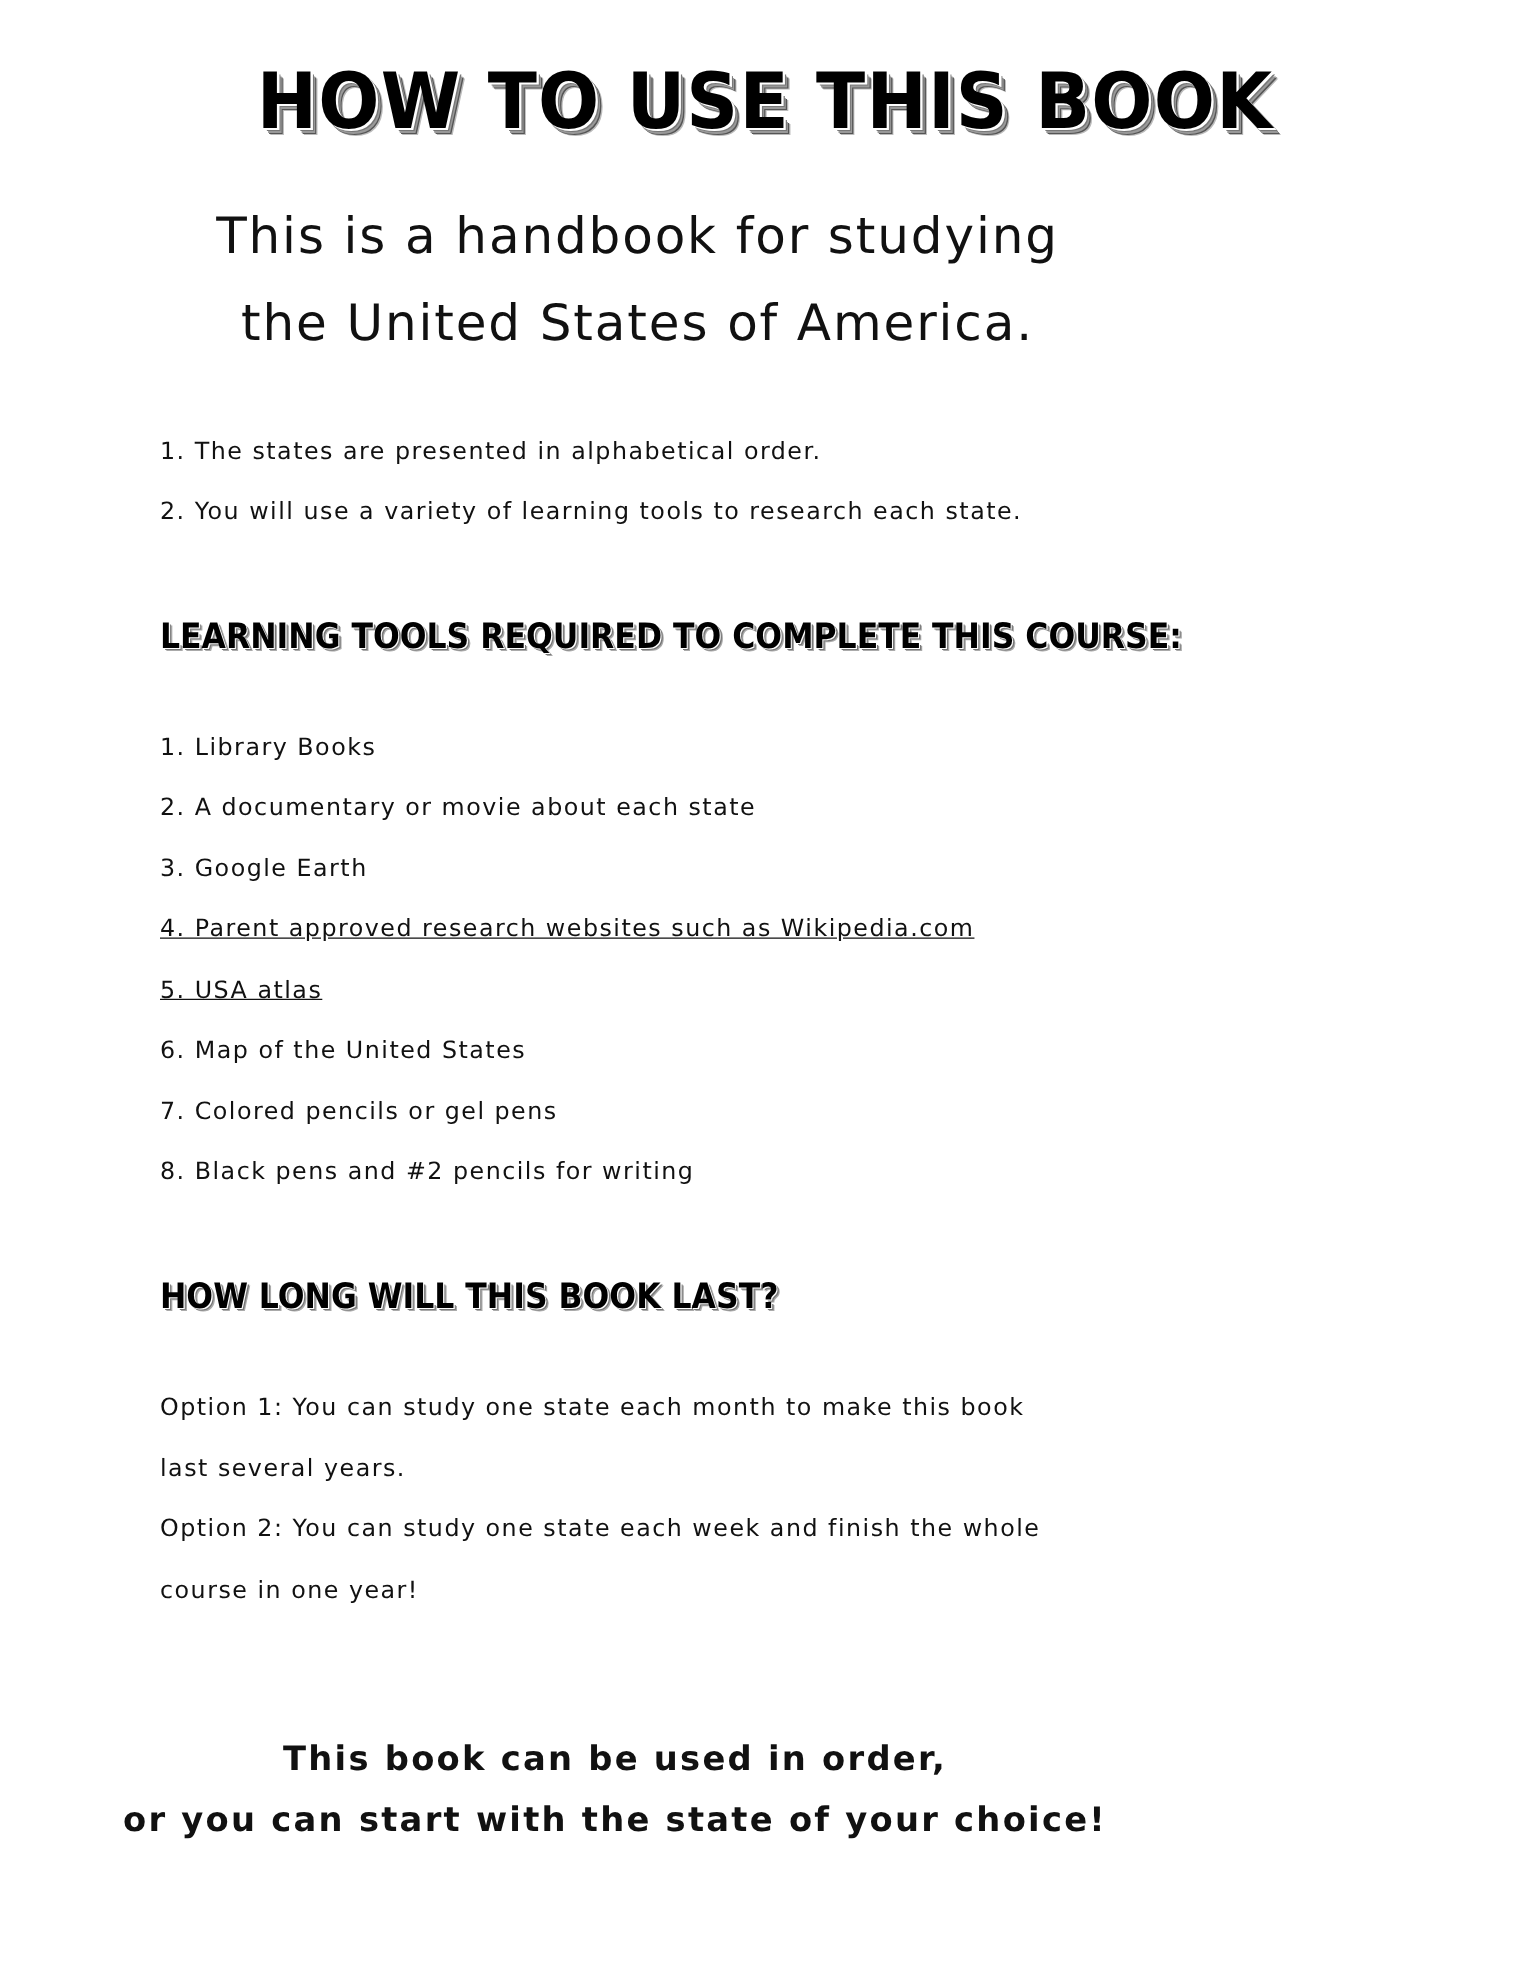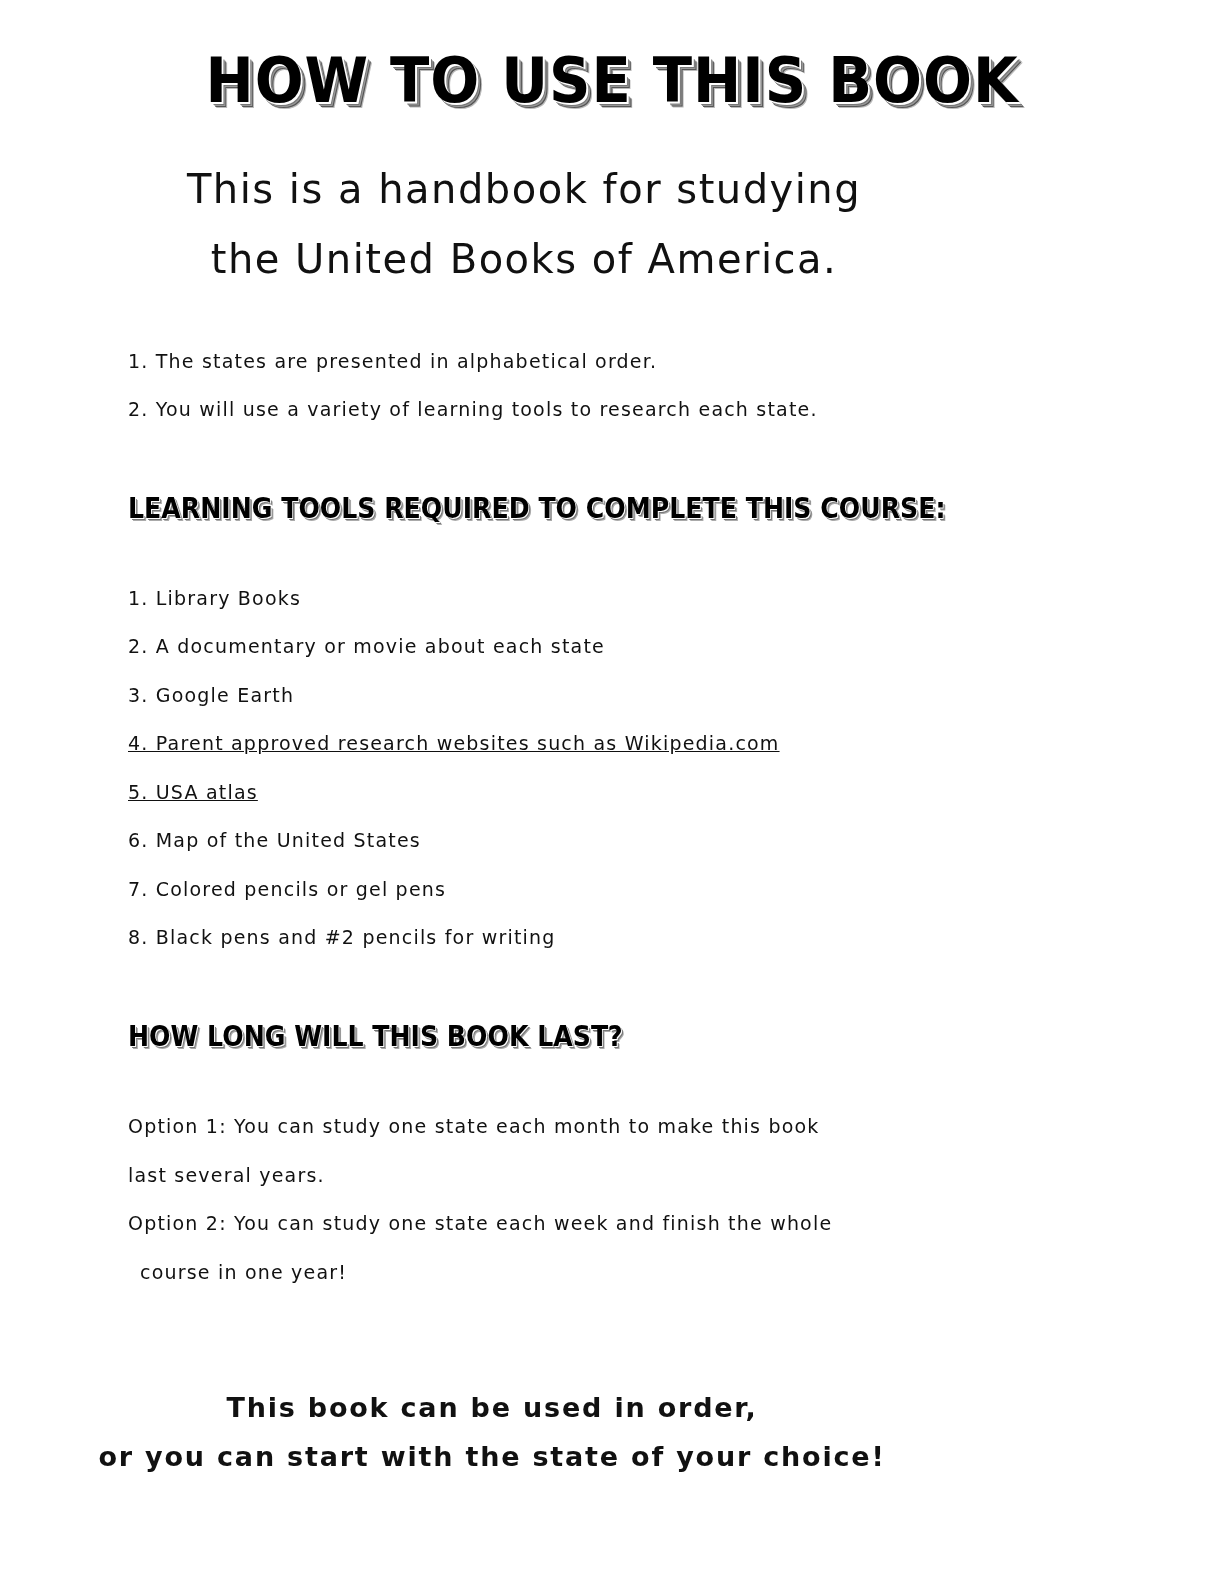--- a/index.html
+++ b/index.html
@@ -11,21 +11,21 @@
     position: absolute; left: 0; top: 44px; width: 1224px;
     text-align: center;
     font-family: "DejaVu Sans", sans-serif;
     font-weight: bold; font-size: 62px; letter-spacing: 1px;
     color: #000;
     transform: scaleX(0.93);
     text-shadow:
       2px 2px 0 #fff, 3px 3px 0 #777, 4px 4px 0 #999, 5px 5px 0 #555, 6px 6px 0 #bbb;
   }
   .subtitle {
-    position: absolute; left: 18px; width: 1012px; text-align: center;
+    position: absolute; left: 4px; width: 1012px; text-align: center;
     font-size: 40px; letter-spacing: 1.5px; color: #111;
   }
   .sub1 { top: 166px; }
   .sub2 { top: 236px; }
   .line {
     position: absolute; left: 128px;
     font-size: 19px; letter-spacing: 1.2px; color: #111; white-space: nowrap;
   }
   .section-heading {
     position: absolute; left: 128px;
@@ -40,21 +40,21 @@
     font-size: 27px; font-weight: bold; letter-spacing: 1.8px; color: #111;
   }
 </style>
 </head>
 <body>
 
 <div>
   <h1 class="page-title" style="margin:0;">HOW TO USE THIS BOOK</h1>
 
   <div class="subtitle sub1">This is a handbook for studying</div>
-  <div class="subtitle sub2">the United Books of America.</div>
+  <div class="subtitle sub2">the United States of America.</div>
 
   <div>
     <div class="line" style="top:350px;">1. The states are presented in alphabetical order.</div>
     <div class="line" style="top:398px;">2. You will use a variety of learning tools to research each state.</div>
   </div>
 
   <div class="section-heading" style="top:492px;">LEARNING TOOLS REQUIRED TO COMPLETE THIS COURSE:</div>
 
   <div>
     <div class="line" style="top:587px;">1. Library Books</div>
@@ -66,18 +66,18 @@
     <div class="line" style="top:878px;">7. Colored pencils or gel pens</div>
     <div class="line" style="top:926px;">8. Black pens and #2 pencils for writing</div>
   </div>
 
   <div class="section-heading" style="top:1020px;">HOW LONG WILL THIS BOOK LAST?</div>
 
   <div>
     <div class="line" style="top:1115px;text-align:right;">Option 1: You can study one state each month to make this book</div>
     <div class="line" style="top:1164px;text-align:right;">last several years.</div>
     <div class="line" style="top:1212px;">Option 2: You can study one state each week and finish the whole</div>
-    <div class="line" style="top:1261px;margin-left:12px;">course in one year!</div>
+    <div class="line" style="top:1261px;">course in one year!</div>
   </div>
 
   <div class="closing" style="top:1392px;">This book can be used in order,</div>
   <div class="closing" style="top:1441px;">or you can start with the state of your choice!</div>
 </div>
 
 </body></html>

